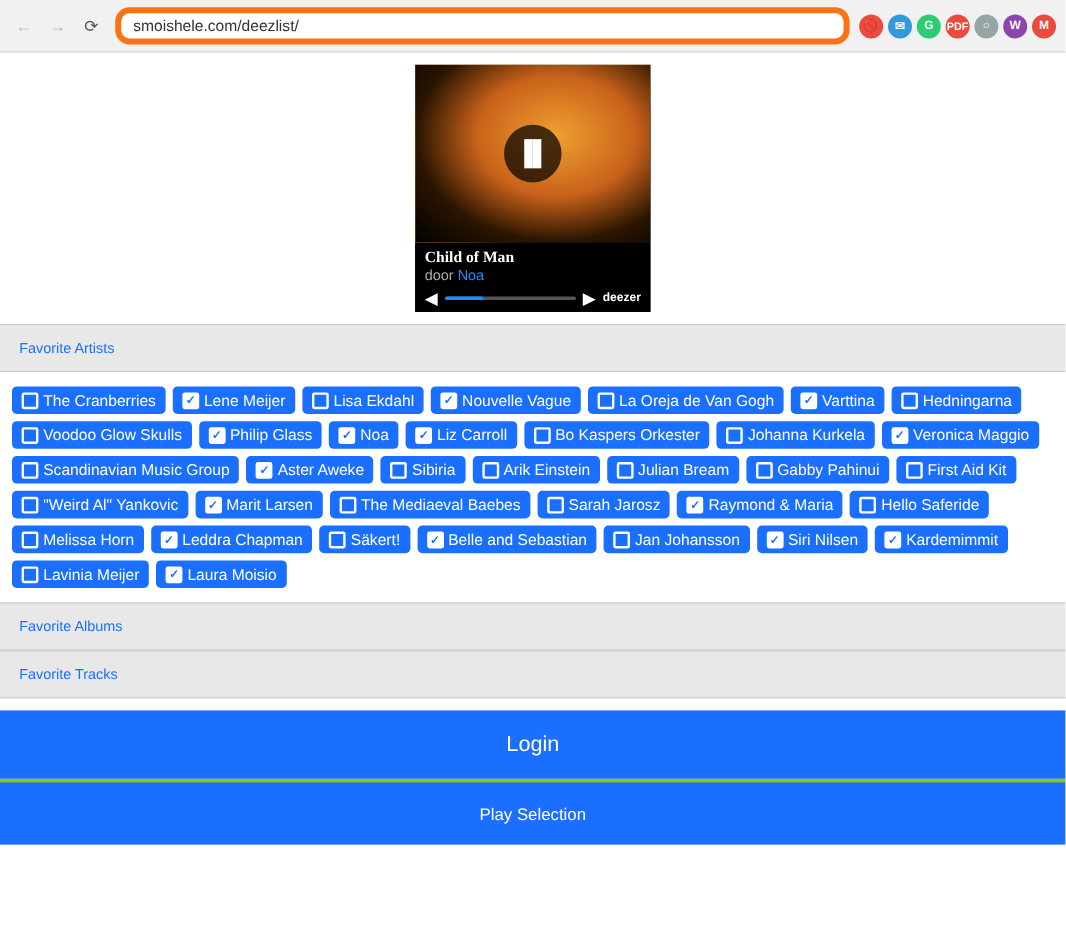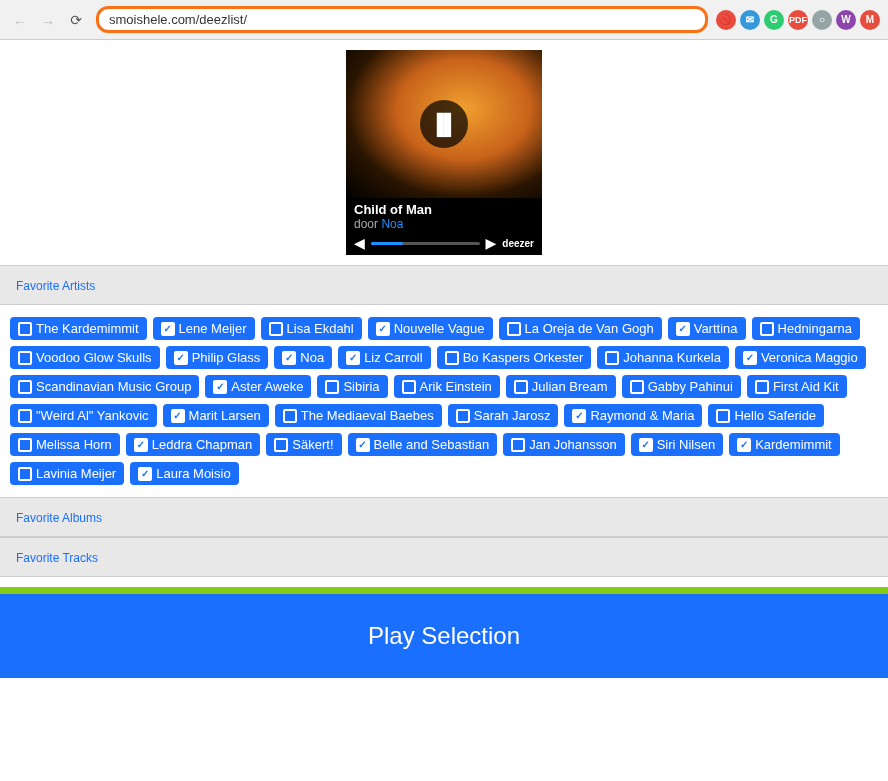--- a/index.html
+++ b/index.html
@@ -18,21 +18,21 @@
     .nav-btn {
       width: 24px; height: 24px;
       border: none; background: none;
       cursor: pointer; font-size: 14px;
       color: #555;
       display: flex; align-items: center; justify-content: center;
     }
     .nav-btn:disabled { color: #bbb; }
     .address-bar {
       flex: 1;
-      border: 3px solid #f97316;
+      border: 5px solid #f97316;
       border-radius: 12px;
       padding: 3px 10px;
       font-size: 13px;
       background: #fff;
       display: flex;
       align-items: center;
       gap: 6px;
     }
     .address-text { font-size: 13px; color: #333; }
     .browser-icons { display: flex; gap: 4px; align-items: center; }
@@ -85,21 +85,21 @@
       display: flex;
       align-items: center;
       justify-content: center;
       cursor: pointer;
     }
     .bar-icon { font-size: 20px; color: #fff; }
     .player-info {
       background: #000;
       padding: 4px 8px 2px;
     }
-    .player-title { color: #fff; font-size: 13px; font-weight: bold; }
+    .player-title { color: #fff; font-size: 13px; font-weight: bold; font-family: Liberation Serif, serif; }
     .player-sub { font-size: 12px; }
     .player-sub-text { color: #aaa; }
     .player-sub-link { color: #1a8fff; }
     .player-controls {
       background: #000;
       padding: 2px 8px 4px;
       display: flex;
       align-items: center;
       gap: 6px;
     }
@@ -168,29 +168,29 @@
       background: #1a6fff;
       color: #fff;
       font-size: 18px;
       border: none;
       cursor: pointer;
       text-align: center;
       display: block;
     }
     .play-btn {
       width: 100%;
-      padding: 28px;
+      padding: 18px;
       background: #1a6fff;
       color: #fff;
-      font-size: 24px;
+      font-size: 14px;
       border: none;
       cursor: pointer;
       text-align: center;
       display: block;
-      border-top: 7px solid #84cc16;
+      border-top: 3px solid #84cc16;
     }
   </style>
 </head>
 <body>
 
 <div class="browser-chrome">
   <div class="nav-buttons">
     <button class="nav-btn" disabled="">←</button>
     <button class="nav-btn" disabled="">→</button>
     <button class="nav-btn">⟳</button>
@@ -253,21 +253,21 @@
   </div>
 
   <div class="section-header">
     <span class="section-title">Favorite Artists</span>
   </div>
 
   <div class="artists-section">
     <div class="artists-grid" id="artists-grid">
     <div class="artist-tag">
           <div class="tag-checkbox unchecked-box"></div>
-          <span>The Kardemimmit</span>
+          <span>The Cranberries</span>
         </div>
         <div class="artist-tag">
           <div class="tag-checkbox checked"></div>
           <span>Lene Meijer</span>
         </div>
         <div class="artist-tag">
           <div class="tag-checkbox unchecked-box"></div>
           <span>Lisa Ekdahl</span>
         </div>
         <div class="artist-tag">
@@ -407,16 +407,17 @@
 
   <div class="section-header">
     <span class="section-title">Favorite Albums</span>
   </div>
 
   <div class="section-header" style="margin-top:0;">
     <span class="section-title">Favorite Tracks</span>
   </div>
 
   <div style="margin-top: 10px;">
+    <button class="login-btn">Login</button>
     <button class="play-btn">Play Selection</button>
   </div>
 
 </div>
 
 </body></html>

